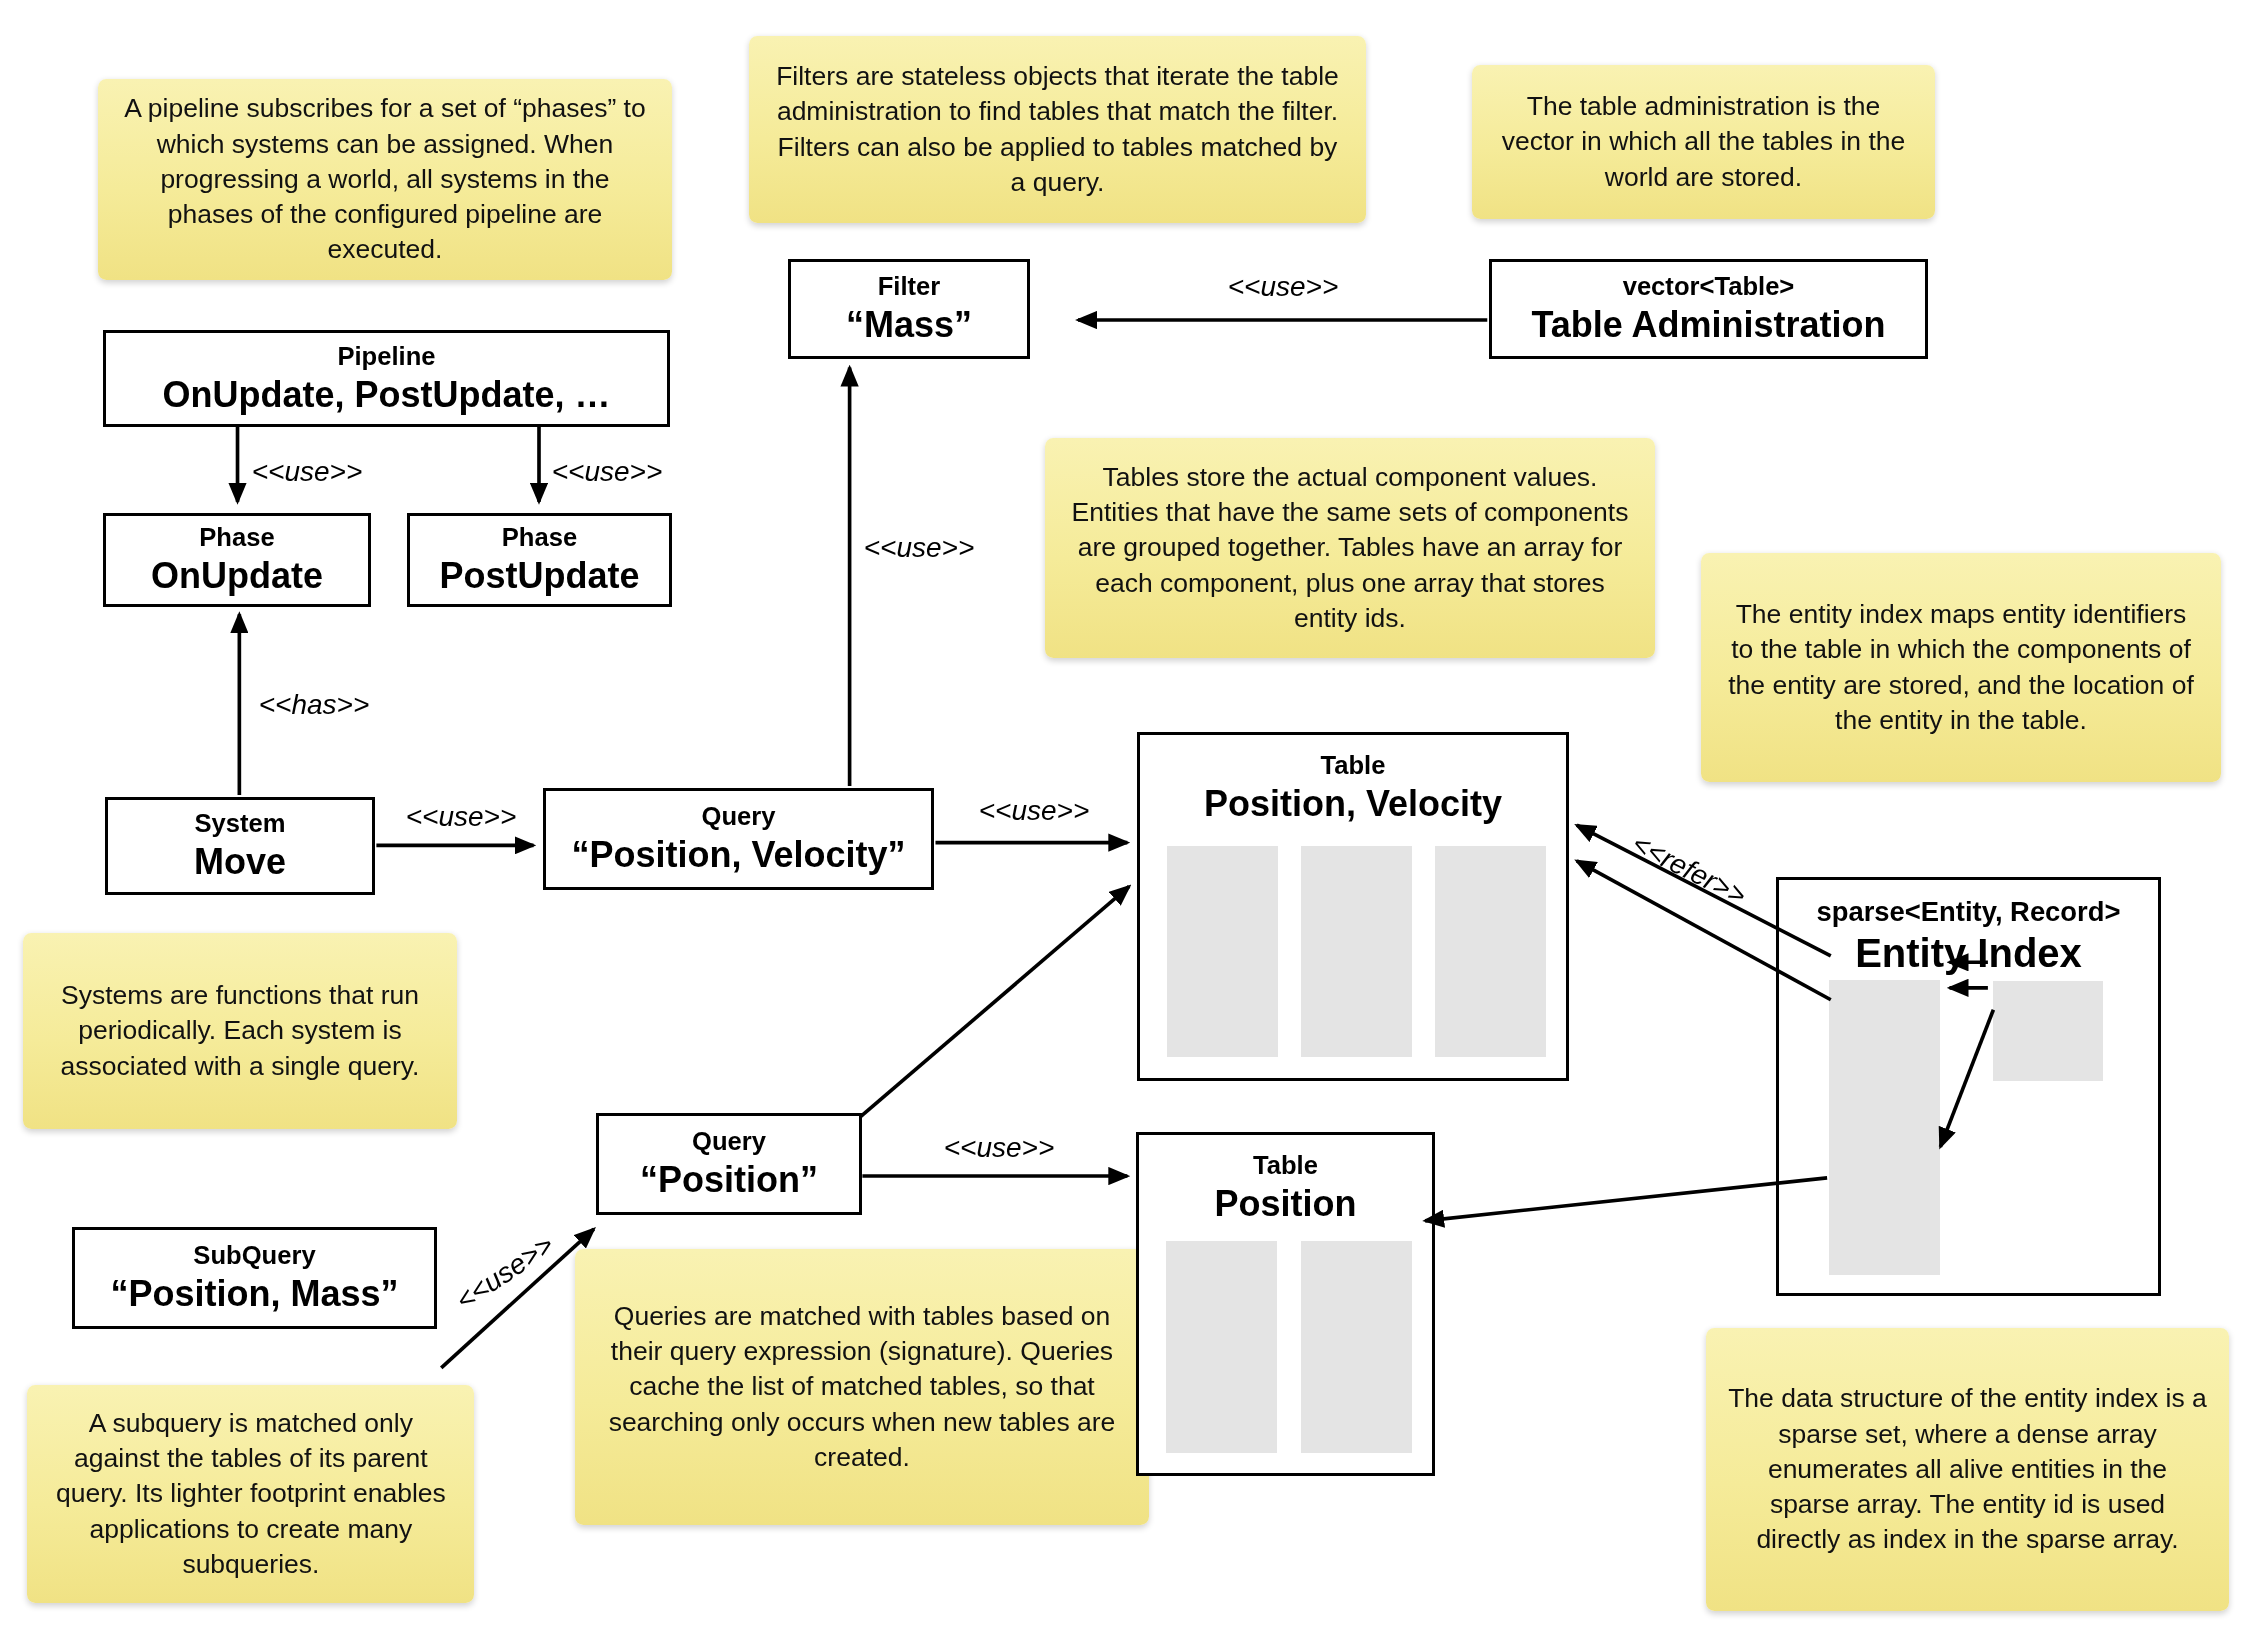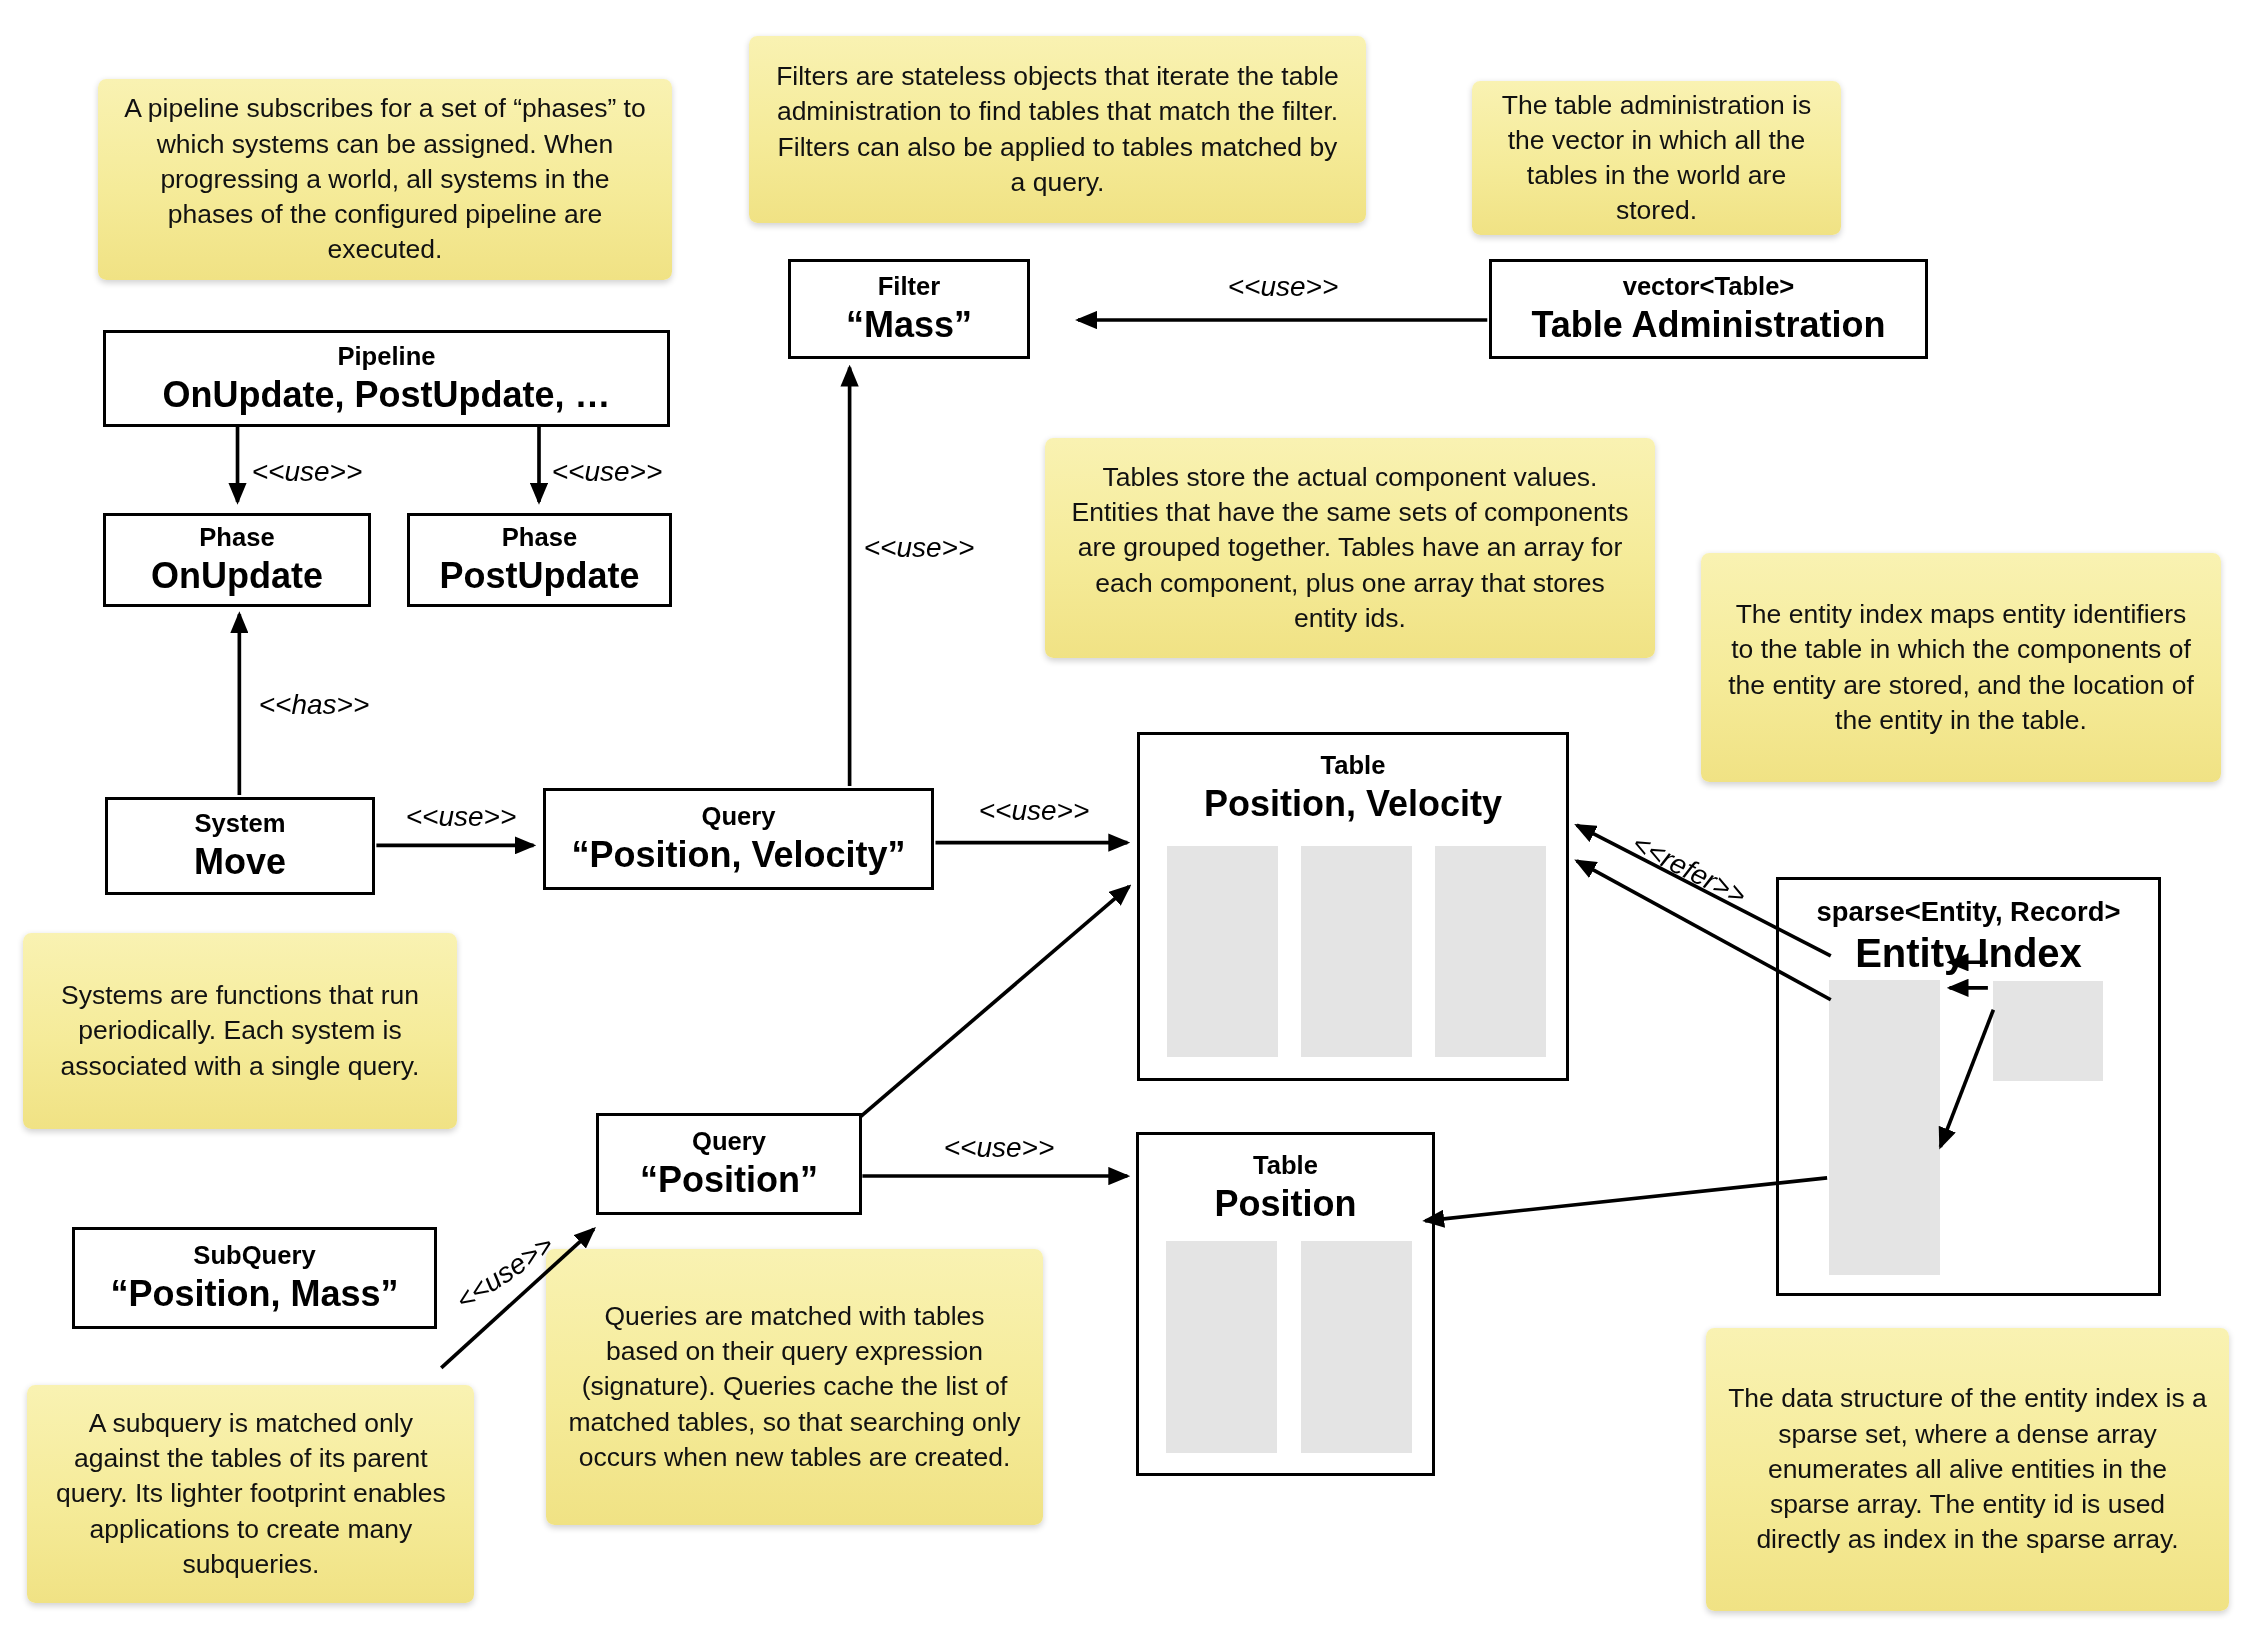--- a/index.html
+++ b/index.html
@@ -33,29 +33,29 @@
 </style>
 </head>
 <body>
 
 <div id="canvas">
 
   <div class="note" style="left:98px;top:79px;width:574px;height:201px">A pipeline subscribes for a set of “phases” to which systems can be assigned. When progressing a world, all systems in the phases of the configured pipeline are executed.</div>
 
   <div class="note" style="left:749px;top:36px;width:617px;height:187px">Filters are stateless objects that iterate the table administration to find tables that match the filter. Filters can also be applied to tables matched by a query.</div>
 
-  <div class="note" style="left:1472px;top:81px;width:369px;height:154px">The table administration is the vector in which all the tables in the world are stored.</div>
+  <div class="note" style="left:1472px;top:65px;width:463px;height:154px">The table administration is the vector in which all the tables in the world are stored.</div>
 
   <div class="note" style="left:1045px;top:438px;width:610px;height:220px">Tables store the actual component values. Entities that have the same sets of components are grouped together. Tables have an array for each component, plus one array that stores entity ids.</div>
 
   <div class="note" style="left:1701px;top:553px;width:520px;height:229px">The entity index maps entity identifiers to the table in which the components of the entity are stored, and the location of the entity in the table.</div>
 
   <div class="note" style="left:23px;top:933px;width:434px;height:196px">Systems are functions that run periodically. Each system is associated with a single query.</div>
 
-  <div class="note" style="left:546px;top:1249px;width:497px;height:276px">Queries are matched with tables based on their query expression (signature). Queries cache the list of matched tables, so that searching only occurs when new tables are created.</div>
+  <div class="note" style="left:575px;top:1249px;width:574px;height:276px">Queries are matched with tables based on their query expression (signature). Queries cache the list of matched tables, so that searching only occurs when new tables are created.</div>
 
   <div class="note" style="left:27.4px;top:1385px;width:447px;height:218px">A subquery is matched only against the tables of its parent query. Its lighter footprint enables applications to create many subqueries.</div>
 
   <div class="note" style="left:1706px;top:1328px;width:523px;height:283px">The data structure of the entity index is a sparse set, where a dense array enumerates all alive entities in the sparse array. The entity id is used directly as index in the sparse array.</div>
 
   <div class="node" style="left:103px;top:330px;width:567px;height:97px">
     <div class="stereo">Pipeline</div>
     <div class="nname">OnUpdate, PostUpdate, …</div>
   </div>
 

